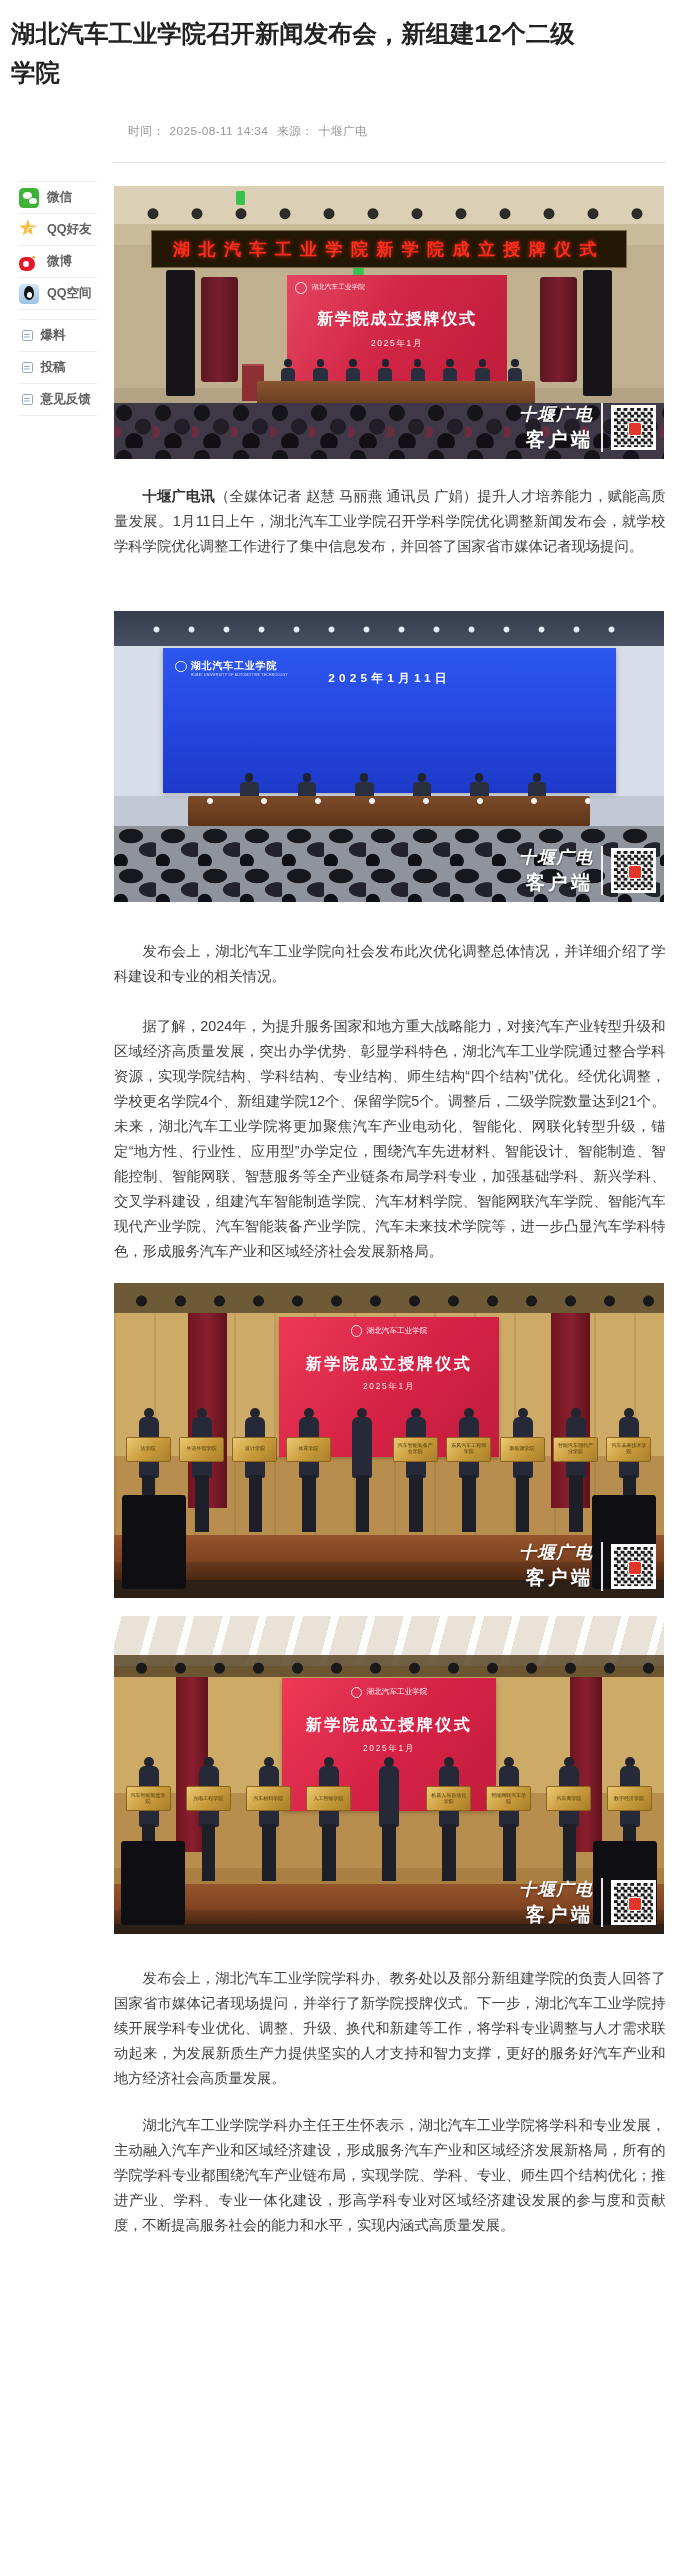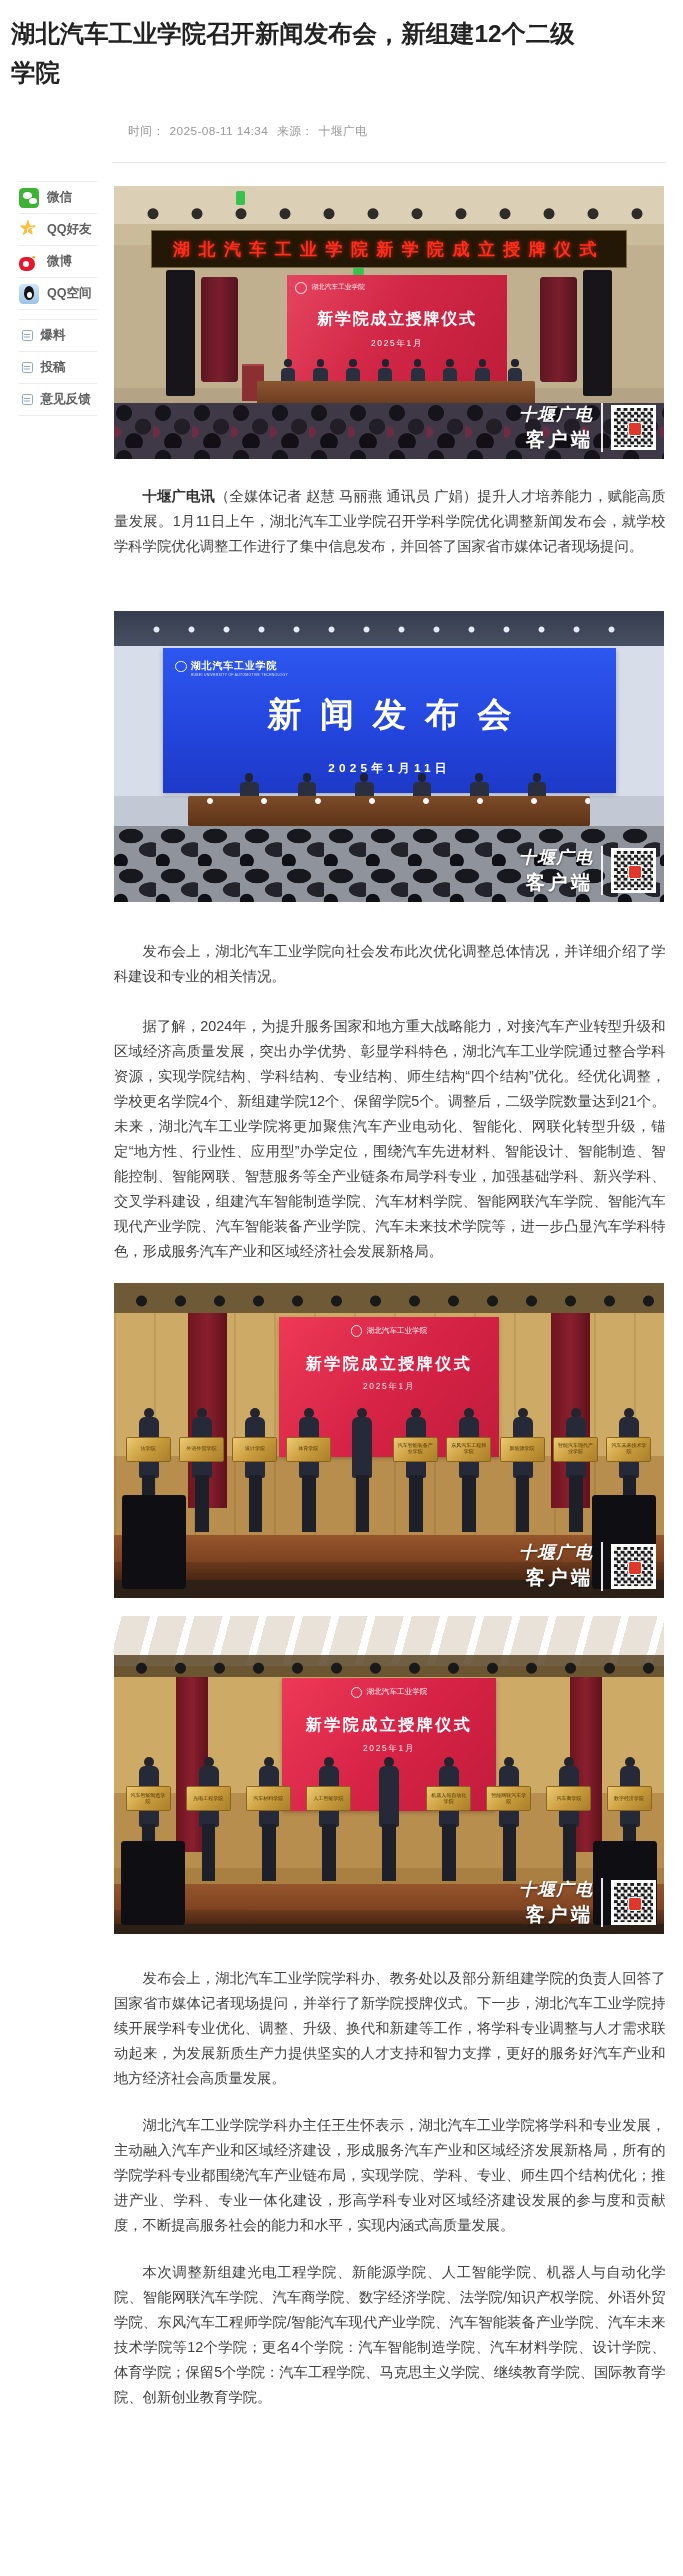--- a/index.html
+++ b/index.html
@@ -271,21 +271,20 @@
     <div class="ceil" data-name="ceiling"></div>
     <div class="dots ceil-dots" data-name="ceiling-lights"></div>
     <div class="screen" data-name="press-screen">
       <div class="screen-logo" data-name="university-logo">
         <span class="logo-ring" data-name="logo-ring-icon"></span>
         <span>
           <span class="logo-name" data-name="university-logo-name">湖北汽车工业学院</span>
           <span class="logo-sub" data-name="university-logo-subtitle">HUBEI UNIVERSITY OF AUTOMOTIVE TECHNOLOGY</span>
         </span>
       </div>
-      <div class="t1" data-name="screen-title">新闻发布会</div>
       <div class="t2" data-name="screen-date">2025年1月11日</div>
     </div>
     <div class="sits" data-name="seated-speakers">
       <div class="sit" data-name="person-silhouette"></div>
         <div class="sit" data-name="person-silhouette"></div>
         <div class="sit" data-name="person-silhouette"></div>
         <div class="sit" data-name="person-silhouette"></div>
         <div class="sit" data-name="person-silhouette"></div>
         <div class="sit" data-name="person-silhouette"></div>
     </div>
@@ -498,15 +497,14 @@
         <div class="wm-l1">十堰广电</div>
         <div class="wm-l2">客户端</div>
       </div>
       <div class="wm-sep" data-name="watermark-divider"></div>
       <div class="qr" data-name="qr-code"></div>
     </div>
   </div>
 
   <p class="para mt38" data-name="paragraph"><span>发布会上，湖北汽车工业学院学科办、教务处以及部分新组建学院的负责人回答了国家省市媒体记者现场提问，并举行了新学院授牌仪式。下一步，湖北汽车工业学院持续开展学科专业优化、调整、升级、换代和新建等工作，将学科专业调整与人才需求联动起来，为发展新质生产力提供坚实的人才支持和智力支撑，更好的服务好汽车产业和地方经济社会高质量发展。</span></p>
   <p class="para mt26" data-name="paragraph"><span>湖北汽车工业学院学科办主任王生怀表示，湖北汽车工业学院将学科和专业发展，主动融入汽车产业和区域经济建设，形成服务汽车产业和区域经济发展新格局，所有的学院学科专业都围绕汽车产业链布局，实现学院、学科、专业、师生四个结构优化；推进产业、学科、专业一体化建设，形高学科专业对区域经济建设发展的参与度和贡献度，不断提高服务社会的能力和水平，实现内涵式高质量发展。</span></p>
-  <p class="para mt26" data-name="paragraph"><span>本次调整新组建光电工程学院、新能源学院、人工智能学院、机器人与自动化学院、智能网联汽车学院、汽车商学院、数字经济学院、法学院/知识产权学院、外语外贸学院、东风汽车工程师学院/智能汽车现代产业学院、汽车智能装备产业学院、汽车未来技术学院等12个学院；更名4个学院：汽车智能制造学院、汽车材料学院、设计学院、体育学院；保留5个学院：汽车工程学院、马克思主义学院、继续教育学院、国际教育学院、创新创业教育学院。</span></p>
 </div>
 
 
 </body></html>

